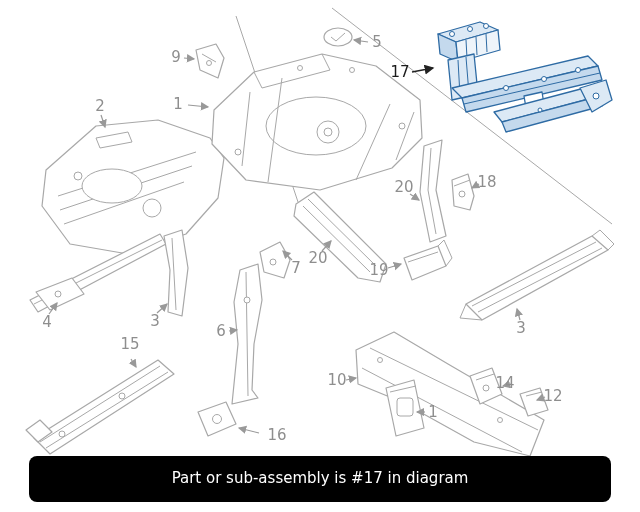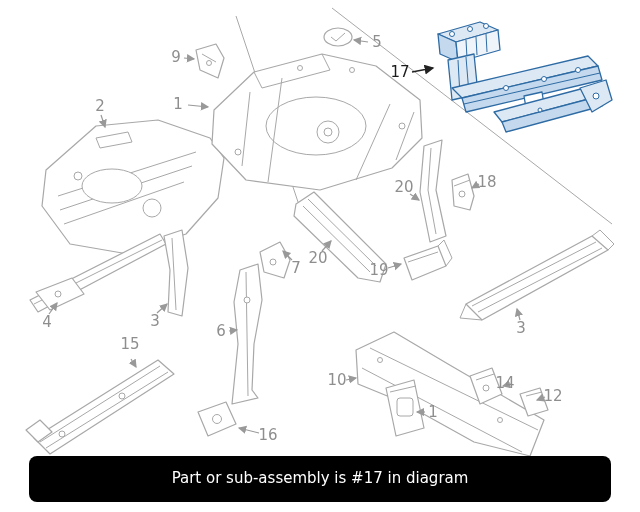--- a/index.html
+++ b/index.html
@@ -234,21 +234,21 @@
   <span class="num" style="left:377px;top:42px">5</span>
   <span class="num" style="left:221px;top:331px">6</span>
   <span class="num" style="left:296px;top:268px">7</span>
   <span class="num" style="left:176px;top:57px">9</span>
   <span class="num" style="left:337px;top:380px">10</span>
   <span class="num" style="left:521px;top:328px">3</span>
   <span class="num" style="left:553px;top:396px">12</span>
   <span class="num" style="left:433px;top:412px">1</span>
   <span class="num" style="left:505px;top:383px">14</span>
   <span class="num" style="left:130px;top:344px">15</span>
-  <span class="num" style="left:268px;top:435px">16</span>
+  <span class="num" style="left:277px;top:435px">16</span>
   <span class="num dark" style="left:400px;top:72px">17</span>
   <span class="num" style="left:318px;top:258px">20</span>
   <span class="num" style="left:379px;top:270px">19</span>
   <span class="num" style="left:404px;top:187px">20</span>
   <span class="num" style="left:487px;top:182px">18</span>
 
   <div class="banner">
     <div>Part or sub-assembly is #17 in diagram</div>
   </div>
 

